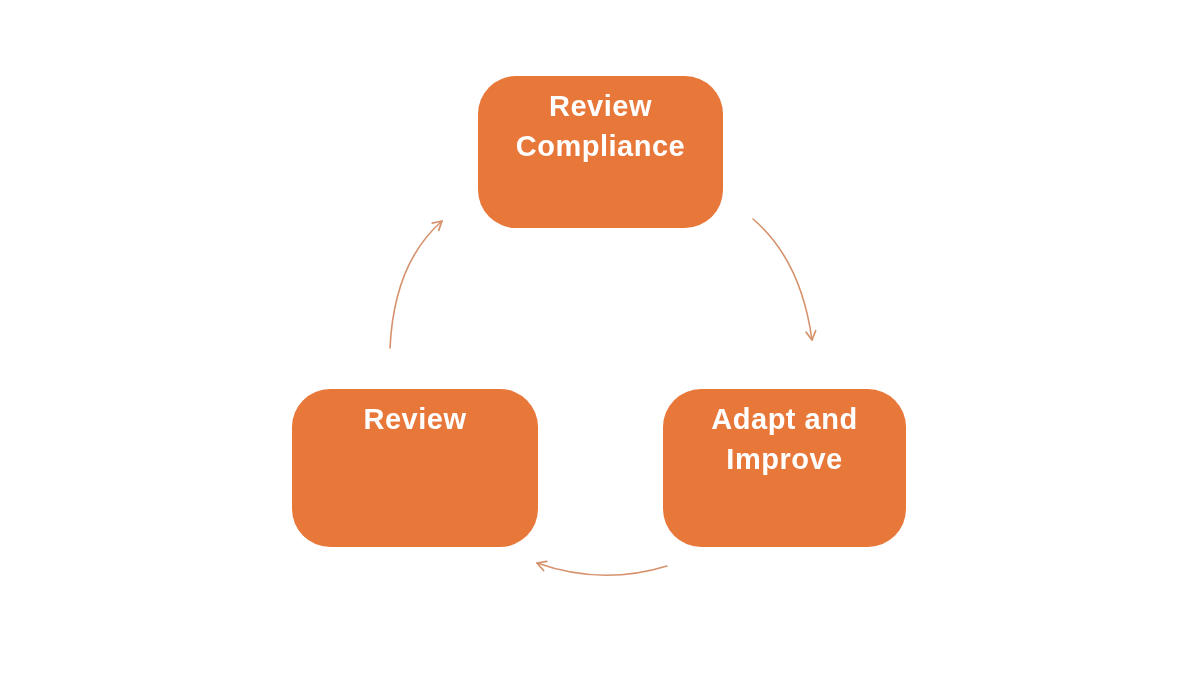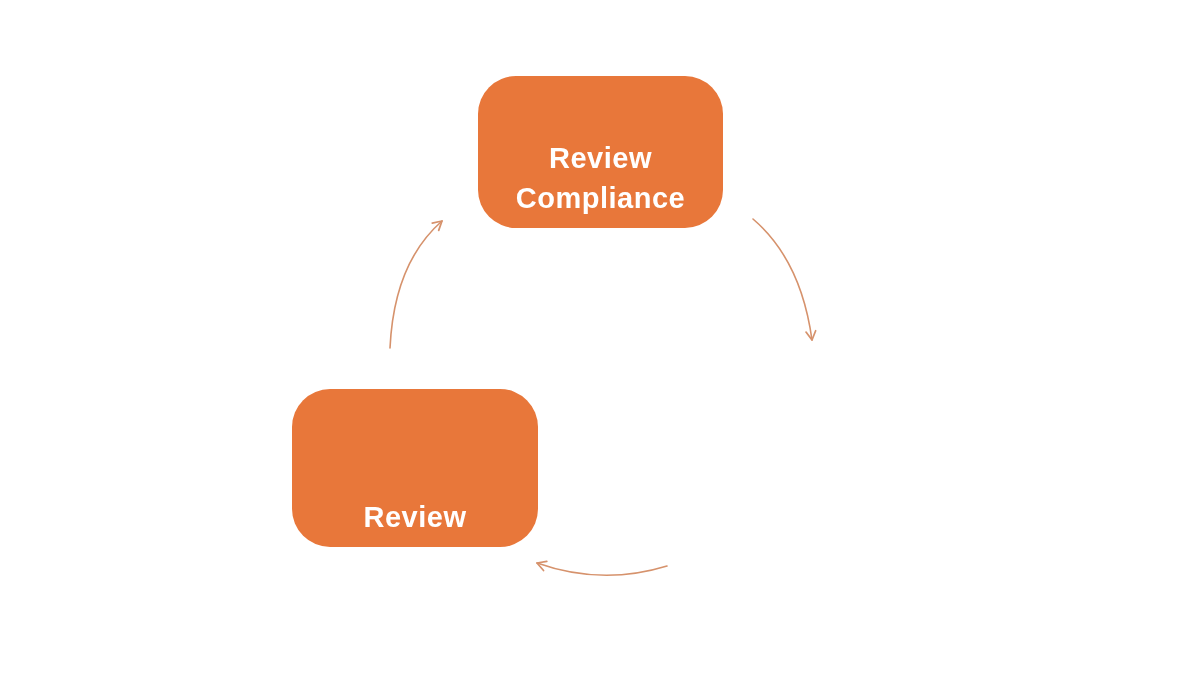--- a/index.html
+++ b/index.html
@@ -18,21 +18,21 @@
     width: 1200px;
     height: 675px;
     background: var(--bg);
     overflow: hidden;
   }
   .node {
     position: absolute;
     background: var(--node-fill);
     border-radius: 38px;
     display: flex;
-    align-items: flex-end;
+    align-items: flex-start;
     justify-content: center;
     text-align: center;
     padding: 10px 22px;
   }
   .node-label {
     color: var(--node-text);
     font-size: 29px;
     font-weight: bold;
     line-height: 1.38;
     letter-spacing: 0.5px;
@@ -67,18 +67,21 @@
     </defs>
     <path class="connector" marker-end="url(#vhead)" d="M 753 219 Q 801 260 812 340"></path>
     <path class="connector" marker-end="url(#vhead)" d="M 667 566 Q 602 586 537 563"></path>
     <path class="connector" marker-end="url(#vhead)" d="M 390 348 Q 394 263 442 221"></path>
   </svg>
 
   <div class="node node-review">
     <div class="node-label">Review Compliance</div>
   </div>
 
+  <div class="node node-adapt">
+    <div class="node-label">Adapt and Improve</div>
+  </div>
 
   <div class="node node-prevent">
     <div class="node-label">Review</div>
   </div>
 
 </div>
 
 </body></html>

